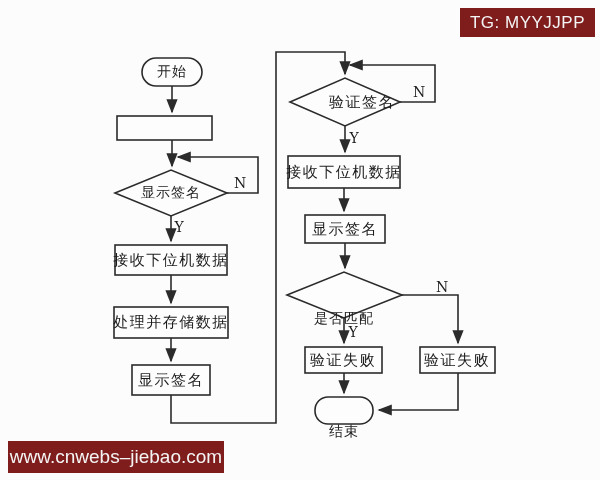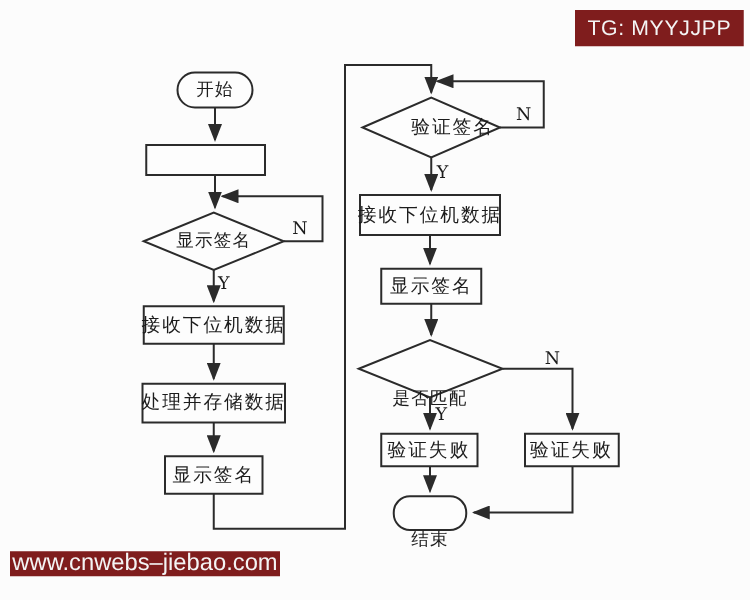--- a/index.html
+++ b/index.html
@@ -17,21 +17,21 @@
   .yn-label{
     position:absolute;transform:translate(-50%,-50%);
     font-size:14px;color:#1c1c1c;
   }
   .overlay{
     position:absolute;background:#7f1d1d;color:#f4f4f4;
     font-family:"Liberation Sans","DejaVu Sans",sans-serif;
     display:flex;align-items:center;justify-content:center;white-space:nowrap;
   }
   .tg-badge{left:460px;top:8px;width:135px;height:29px;font-size:17px;letter-spacing:0.5px;}
-  .watermark{left:8px;top:441px;width:216px;height:20px;font-size:19px;}
+  .watermark{left:8px;top:441px;width:216px;height:32px;font-size:19px;}
 </style>
 </head>
 <body>
 
 <div class="stage">
 
   <svg class="flow-svg" width="600" height="480" viewBox="0 0 600 480">
     <defs>
       <marker id="arrow" markerWidth="9" markerHeight="7" refX="8" refY="3.5" orient="auto">
         <path d="M0,0 L9,3.5 L0,7 Z" fill="#2b2b2b"></path>

